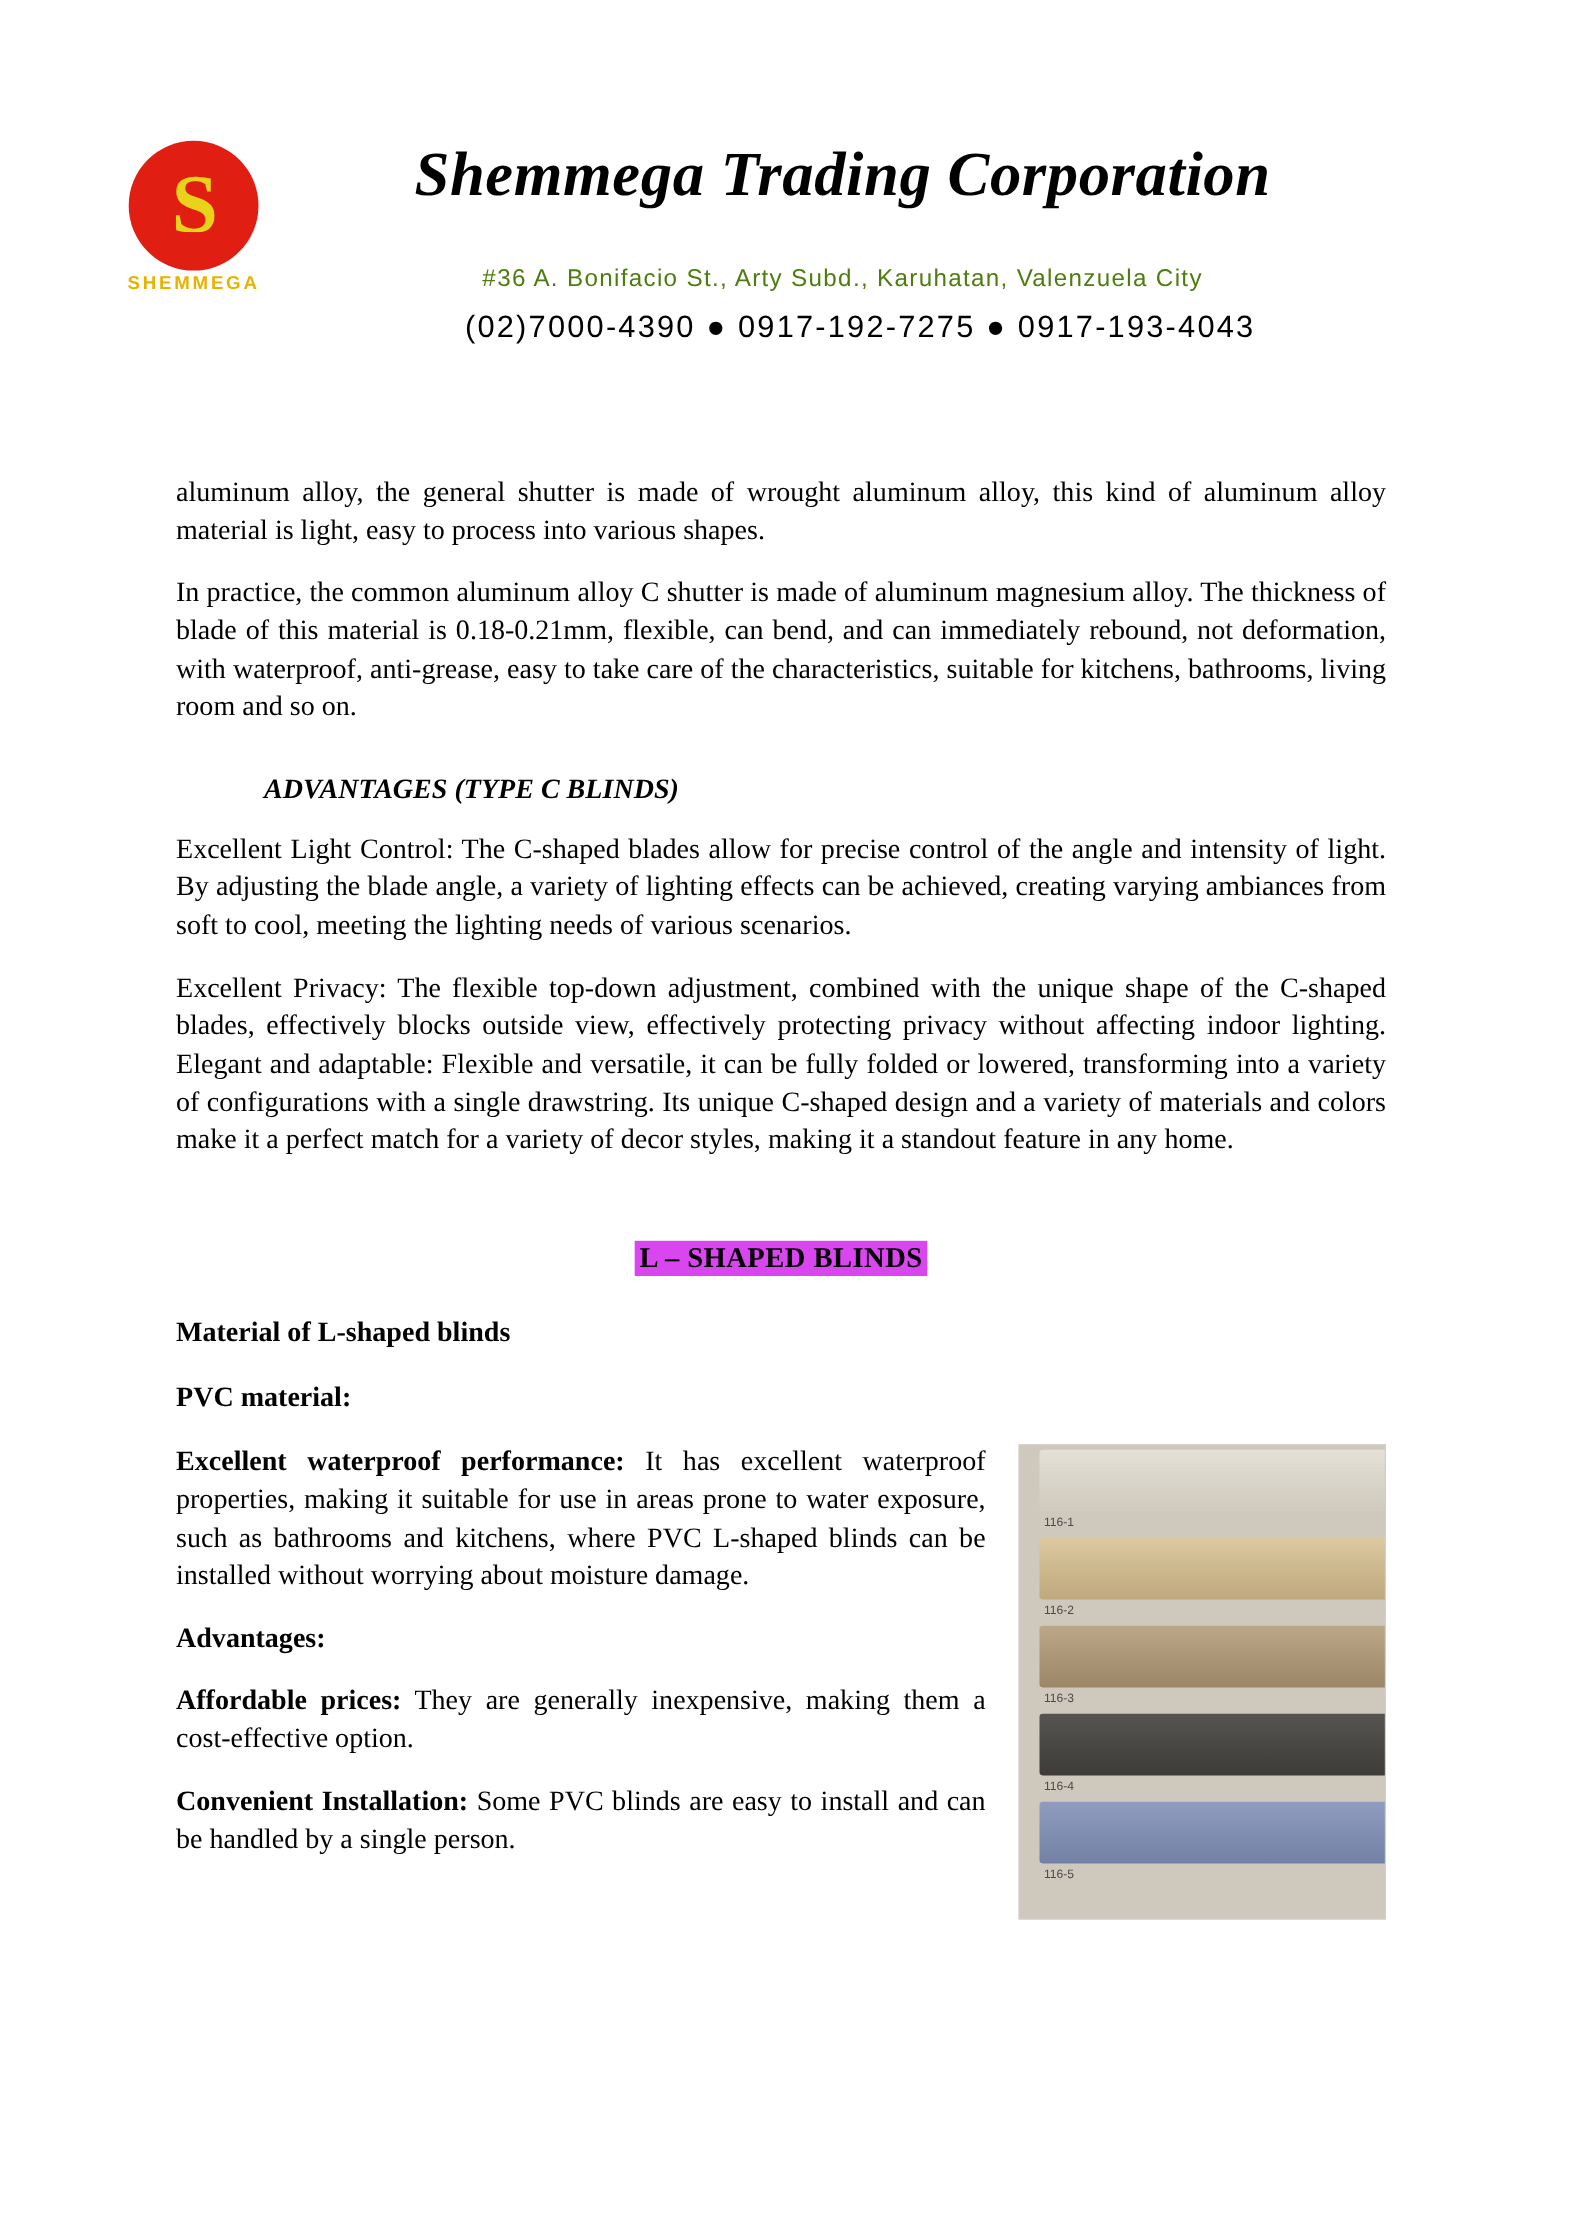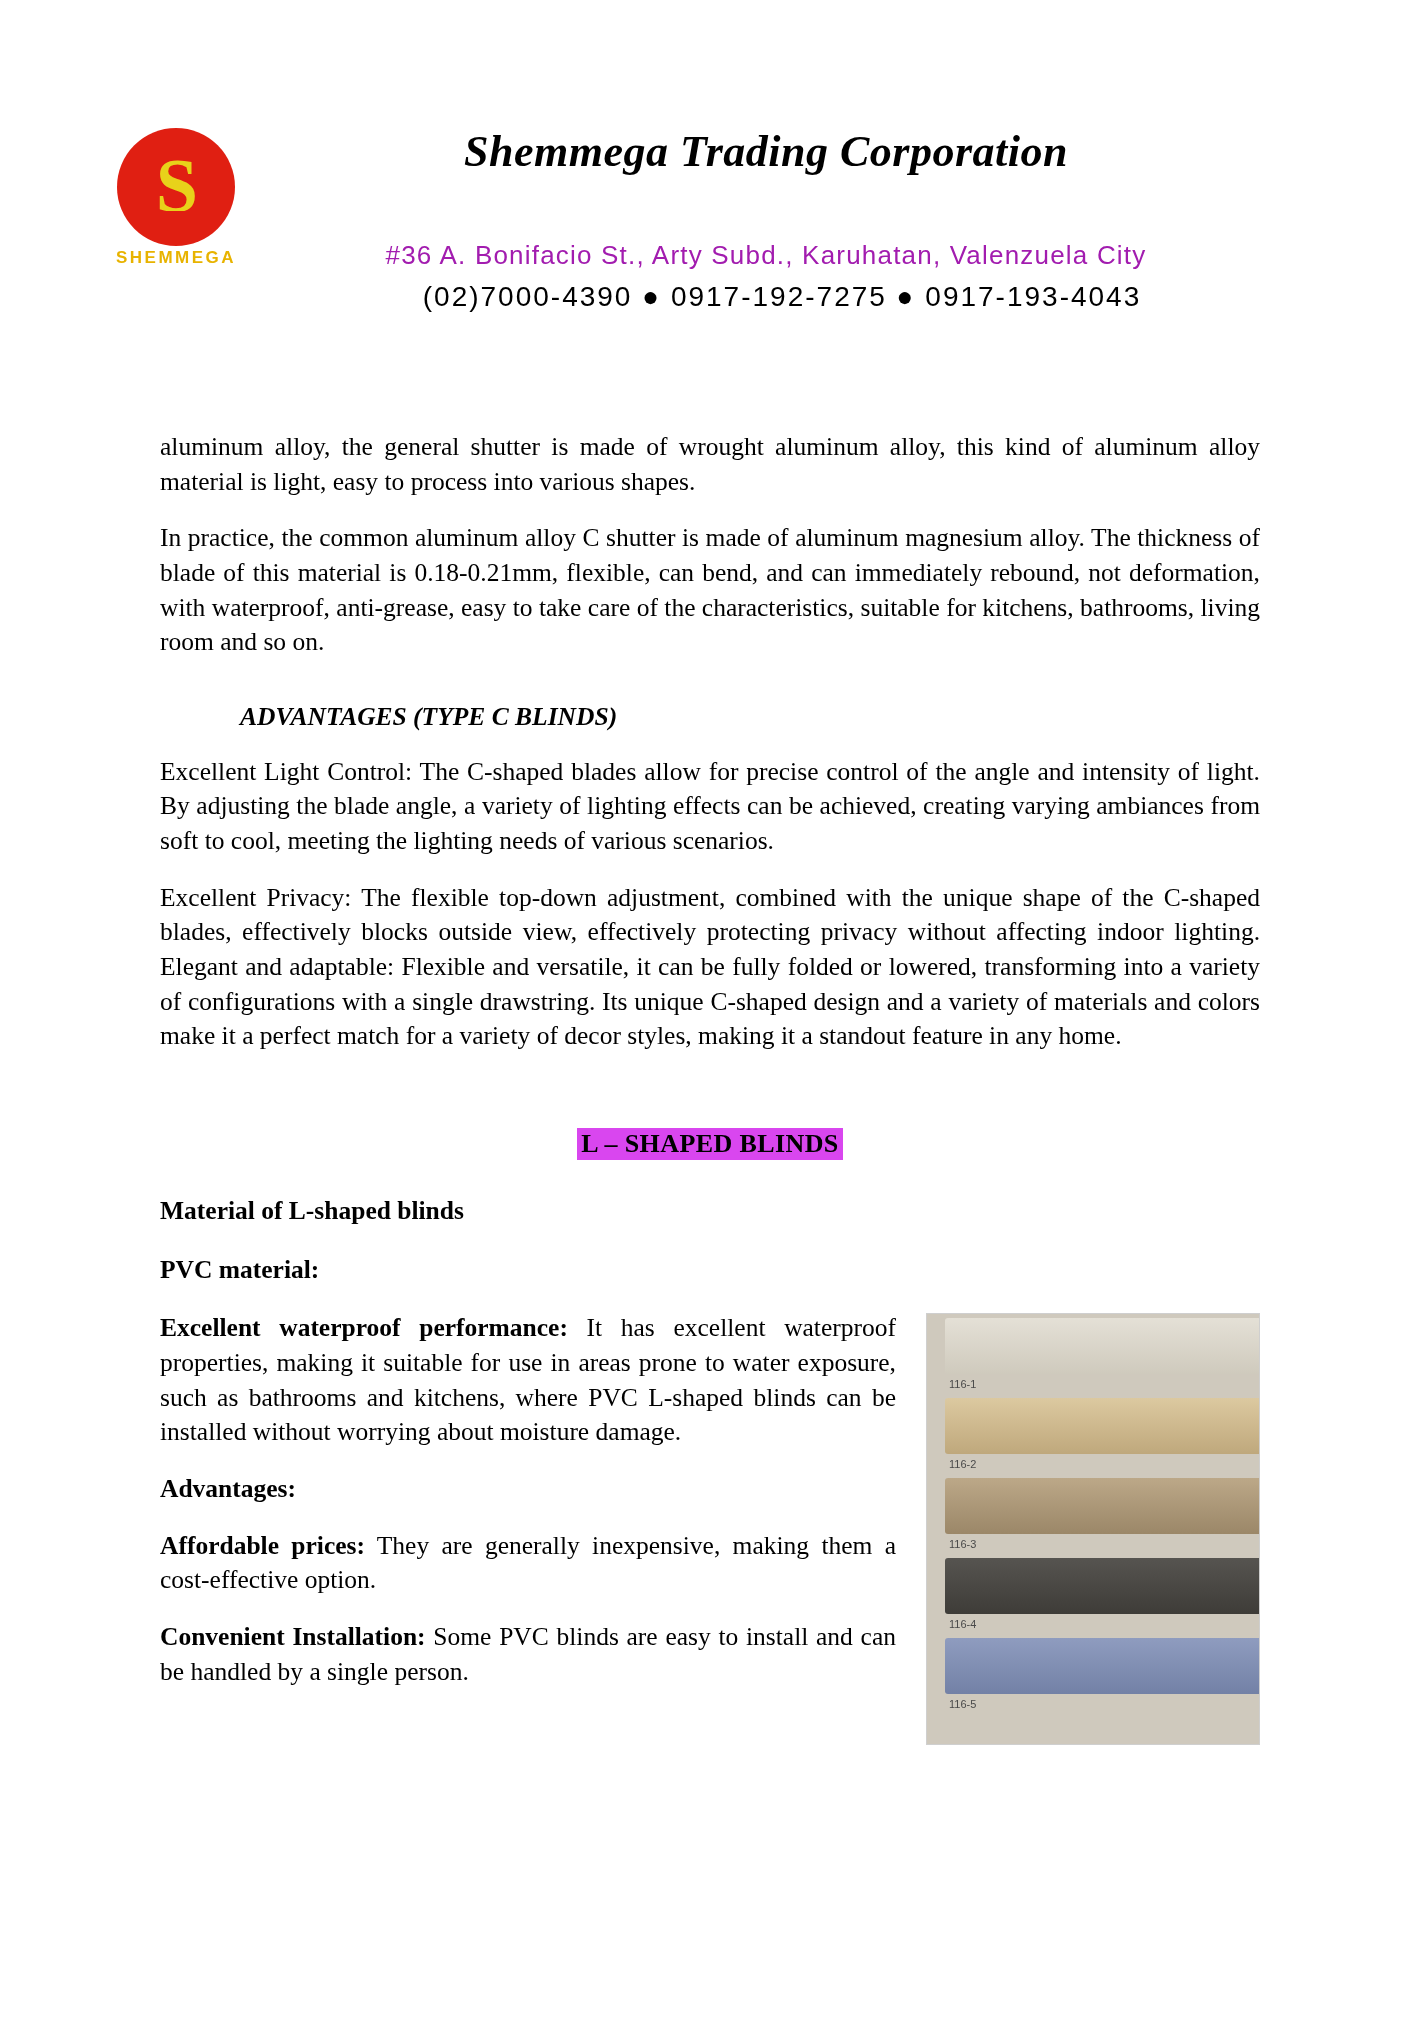--- a/index.html
+++ b/index.html
@@ -68,35 +68,35 @@
   }
   .company-name {
     position: absolute;
     left: 236px;
     top: 126px;
     width: 1060px;
     text-align: center;
     font-family: "Liberation Serif", serif;
     font-style: italic;
     font-weight: bold;
-    font-size: 44px;
+    font-size: 57px;
     letter-spacing: 0.5px;
     color: #000;
     white-space: nowrap;
   }
   .company-addr {
     position: absolute;
     left: 236px;
     top: 240px;
     width: 1060px;
     text-align: center;
     font-family: "Liberation Sans", sans-serif;
-    font-size: 26px;
+    font-size: 22px;
     letter-spacing: 1.2px;
-    color: #a21caf;
+    color: #4d7c0f;
     white-space: nowrap;
   }
   .company-phones {
     position: absolute;
     left: 252px;
     top: 281px;
     width: 1060px;
     text-align: center;
     font-family: "Liberation Sans", sans-serif;
     font-size: 28px;

